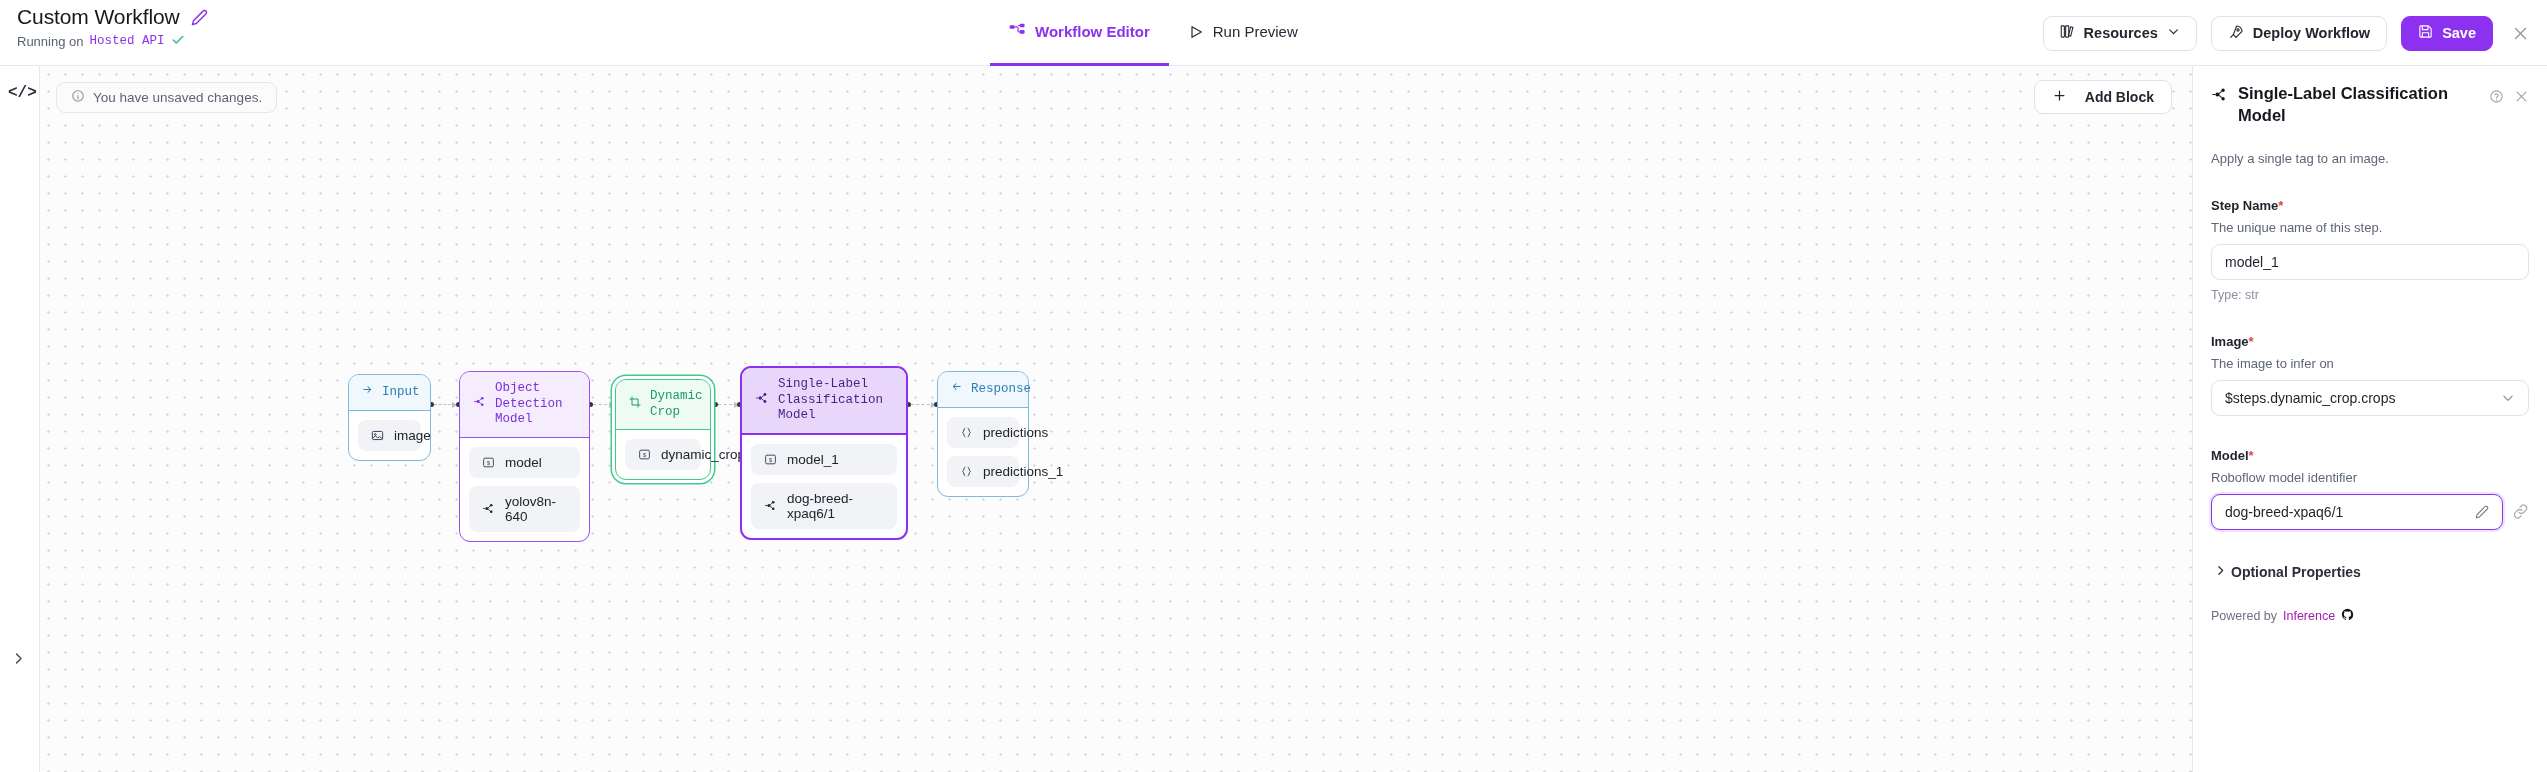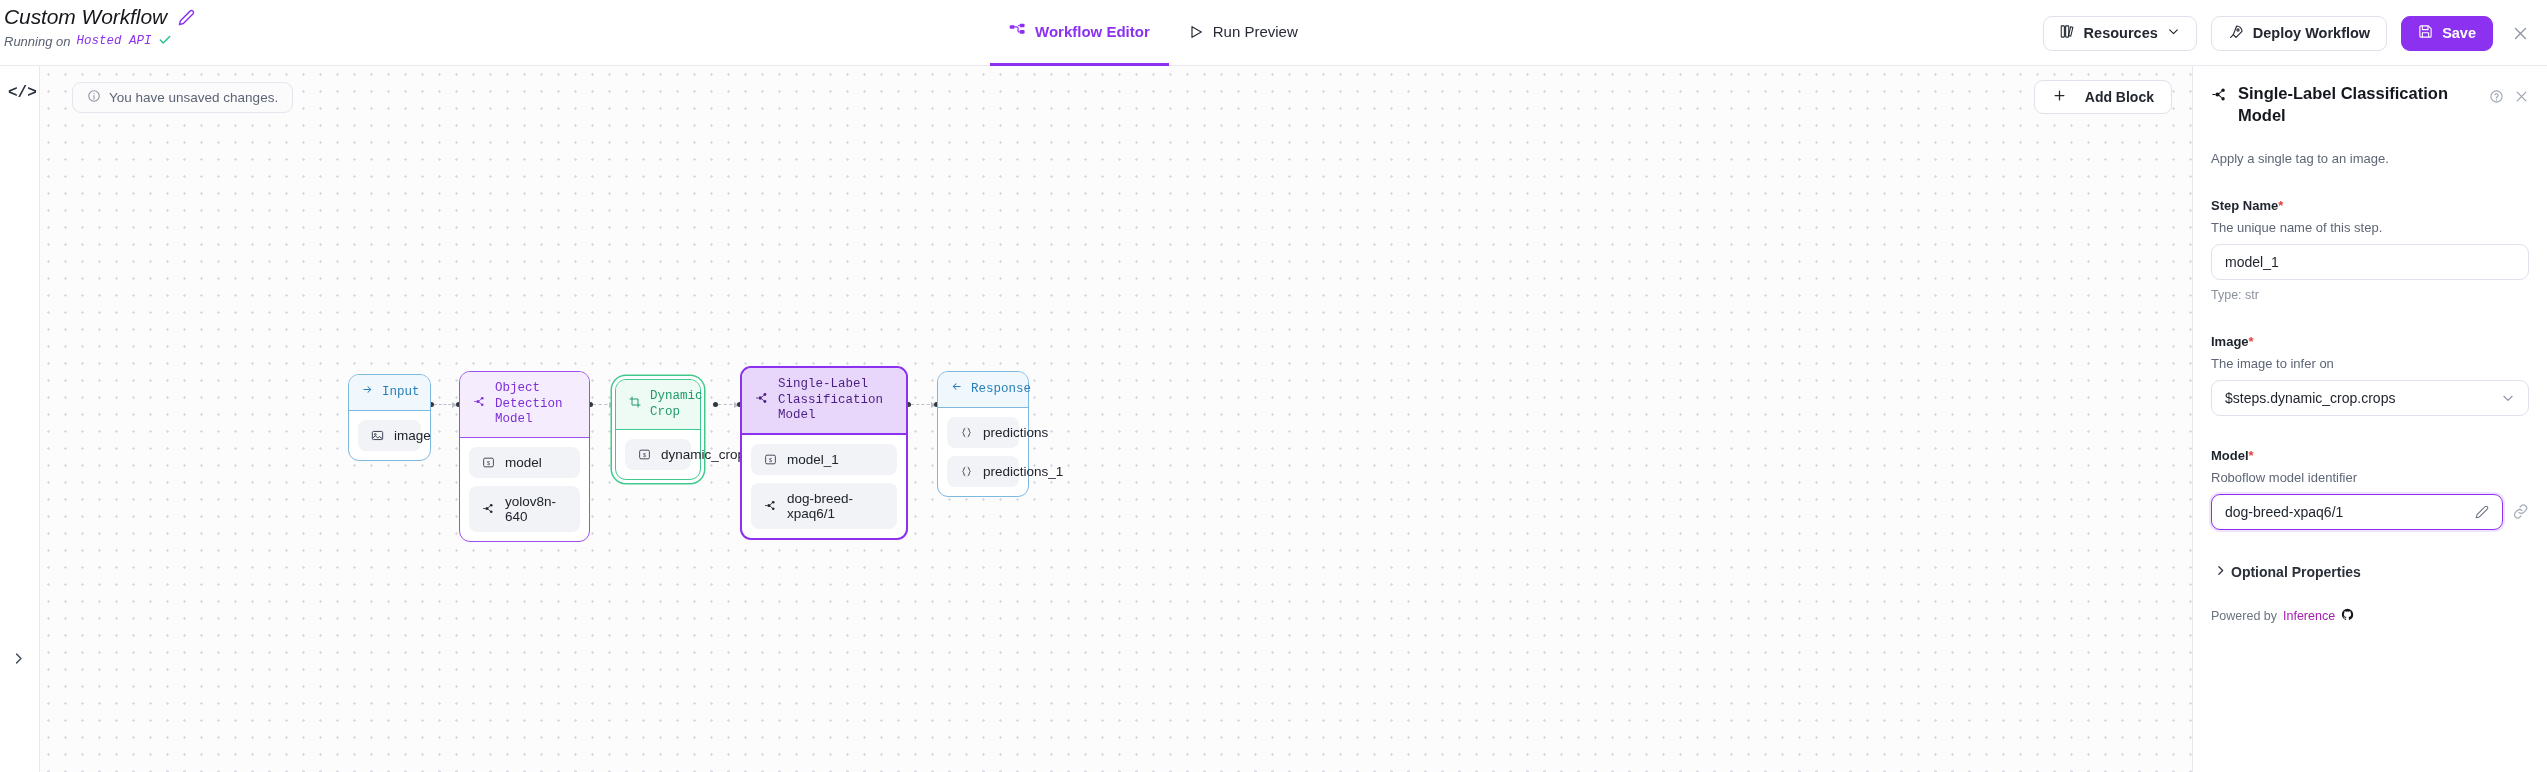--- a/index.html
+++ b/index.html
@@ -10,21 +10,21 @@
     overflow: hidden;
   }
   .app { position: relative; width: 2547px; height: 772px; }
 
   
   .header {
     position: absolute; top: 0; left: 0; width: 2547px; height: 66px;
     background: #ffffff; border-bottom: 1px solid #e7e9ef;
     display: flex; align-items: center;
   }
-  .hdr-left { position: absolute; left: 4px; top: 5px; font-style: italic; }
+  .hdr-left { position: absolute; left: 17px; top: 5px; }
   .wf-title-row { display: flex; align-items: center; gap: 11px; }
   .wf-title { font-size: 21px; font-weight: 400; color: #17181c; letter-spacing: -0.1px; }
   .pencil-btn { width: 17px; height: 17px; display: block; cursor: pointer; }
   .wf-sub { margin-top: 4px; font-size: 13px; color: #5a6272; display: flex; align-items: center; gap: 6px; }
   .mono-link { font-family: "Liberation Mono", monospace; color: #8b31ef; font-size: 12.5px; }
   .check-ic { color: #2dc08a; font-size: 15px; line-height: 1; }
 
   
   .tabs { position: absolute; left: 990px; top: 0; height: 66px; display: flex; align-items: stretch; gap: 0; }
   .tab {
@@ -63,21 +63,21 @@
     background-color: #fcfcfd;
     background-image: radial-gradient(circle, #d7dae2 1px, transparent 1.1px);
     background-size: 17px 17px;
     overflow: hidden;
   }
   .pill-note {
     position: absolute; left: 16px; top: 16px;
     display: inline-flex; align-items: center; gap: 8px;
     height: 31px; padding: 0 14px; border-radius: 9px;
     background: #fbfbfc; border: 1px solid #e4e6ed;
-    font-size: 13.5px; color: #5d6474; margin-left: 16px;
+    font-size: 13.5px; color: #5d6474;
   }
   .add-block {
     position: absolute; right: 20px; top: 14px;
     display: inline-flex; align-items: center; gap: 18px;
     height: 34px; padding: 0 17px; border-radius: 9px;
     background: #fff; border: 1px solid #dfe2ea;
     font-size: 14px; font-weight: 600; color: #23272f; cursor: pointer;
   }
 
   
@@ -95,21 +95,21 @@
   }
   .chip .gl { color: #3a4050; font-size: 13px; display: inline-flex; }
 
   
   .n-input { left: 308px; top: 308px; width: 83px; border: 1.5px solid #7db8df; }
   .n-input .node-hdr { background: #f0f8fd; color: #2a7fb8; border-bottom: 1.5px solid #7db8df; }
   
   .n-odm { left: 419px; top: 305px; width: 131px; border: 1.5px solid #9c4ef0; }
   .n-odm .node-hdr { background: #f5edfe; color: #7b2fd8; border-bottom: 1.5px solid #9c4ef0; }
   
-  .n-crop { left: 575px; top: 313px; width: 86px; border: 1.5px solid #3fc98c;
+  .n-crop { left: 575px; top: 313px; width: 96px; border: 1.5px solid #3fc98c;
             box-shadow: 0 0 0 3px #fff, 0 0 0 4.5px #3fc98c; }
   .n-crop .node-hdr { background: #eefaf4; color: #1f9a6a; border-bottom: 1.5px solid #3fc98c; }
   
   .n-slc { left: 700px; top: 300px; width: 168px; border: 2px solid #8b31ef; }
   .n-slc .node-hdr { background: #e8d6fb; color: #4a1f85; border-bottom: 2px solid #8b31ef; }
   
   .n-resp { left: 897px; top: 305px; width: 92px; border: 1.5px solid #7db8df; }
   .n-resp .node-hdr { background: #f0f8fd; color: #2a7fb8; border-bottom: 1.5px solid #7db8df; }
 
   .dot { position: absolute; width: 5px; height: 5px; border-radius: 50%; background: #31363f; }

